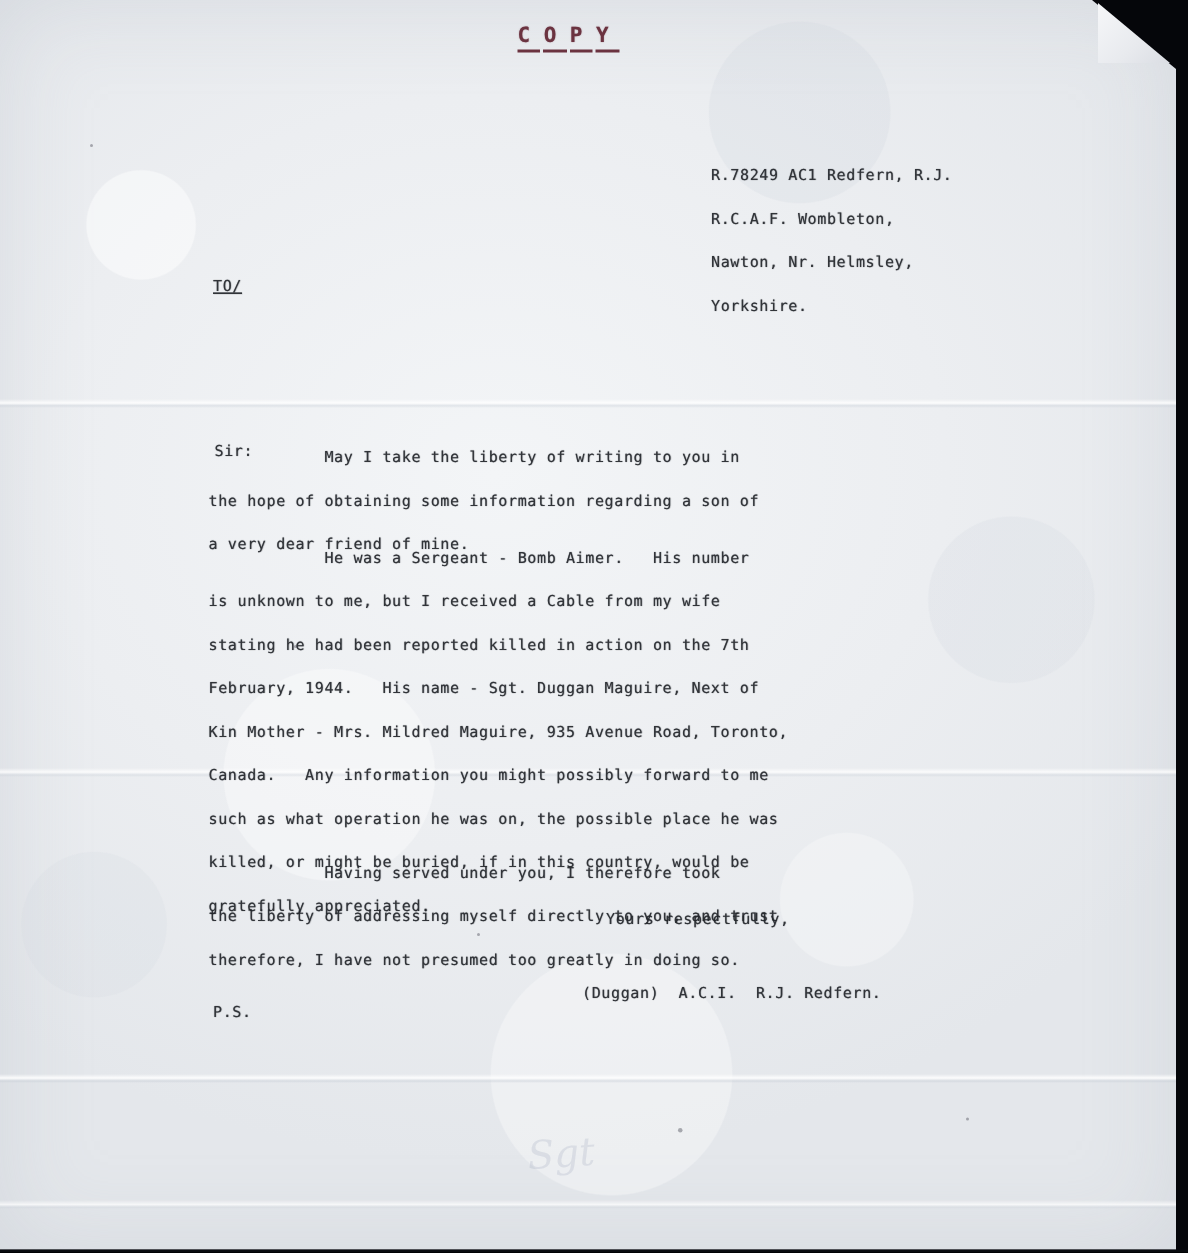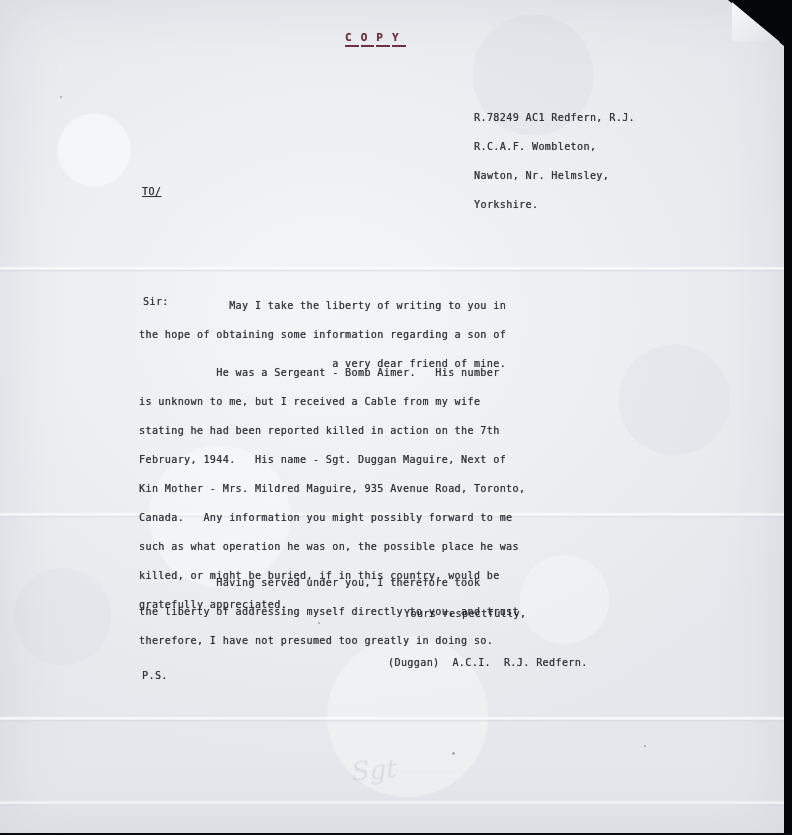--- a/index.html
+++ b/index.html
@@ -121,39 +121,39 @@
     text-shadow:
       0 0 0.7px rgba(35,38,43,0.58),
       0.4px 0.25px 0.6px rgba(60,64,70,0.30);
     opacity: 0.93;
   }
 
   
   #copy-heading {
     position: absolute;
     left: 345px;
-    top: 31px;
+    top: 16px;
     color: #6b3340;
     font-family: "DejaVu Sans Mono", "Liberation Mono", monospace;
-    font-size: 11px;
+    font-size: 14px;
     letter-spacing: 7px;
     font-weight: 700;
     text-shadow: 0 0 0.8px rgba(107,51,64,0.65);
   }
   #copy-heading .u {
     border-bottom: 2px solid #6b3340;
     padding-bottom: 1px;
     margin-right: 2px;
   }
 
   #sender-block   { left: 474px; top: 103px; }
   #to-marker      { left: 142px; top: 177px; text-decoration: underline; }
   #recipient-block{ left: 143px; top: 199px; }
   #salutation     { left: 143px; top: 256px; margin-top: 31px; }
-  #para-1         { left: 139px; top: 291px; text-align: right; }
+  #para-1         { left: 139px; top: 291px; }
   #para-2         { left: 139px; top: 358px; }
   #para-3         { left: 139px; top: 528px; margin-top: 40px; }
   #closing        { left: 404px; top: 599px; text-align: center; }
   #signature      { left: 388px; top: 648px; }
   #ps-label       { left: 142px; top: 661px; }
   #ps-text        { left: 211px; top: 680px; }
 
   
   .edge-right {
     position: absolute;

